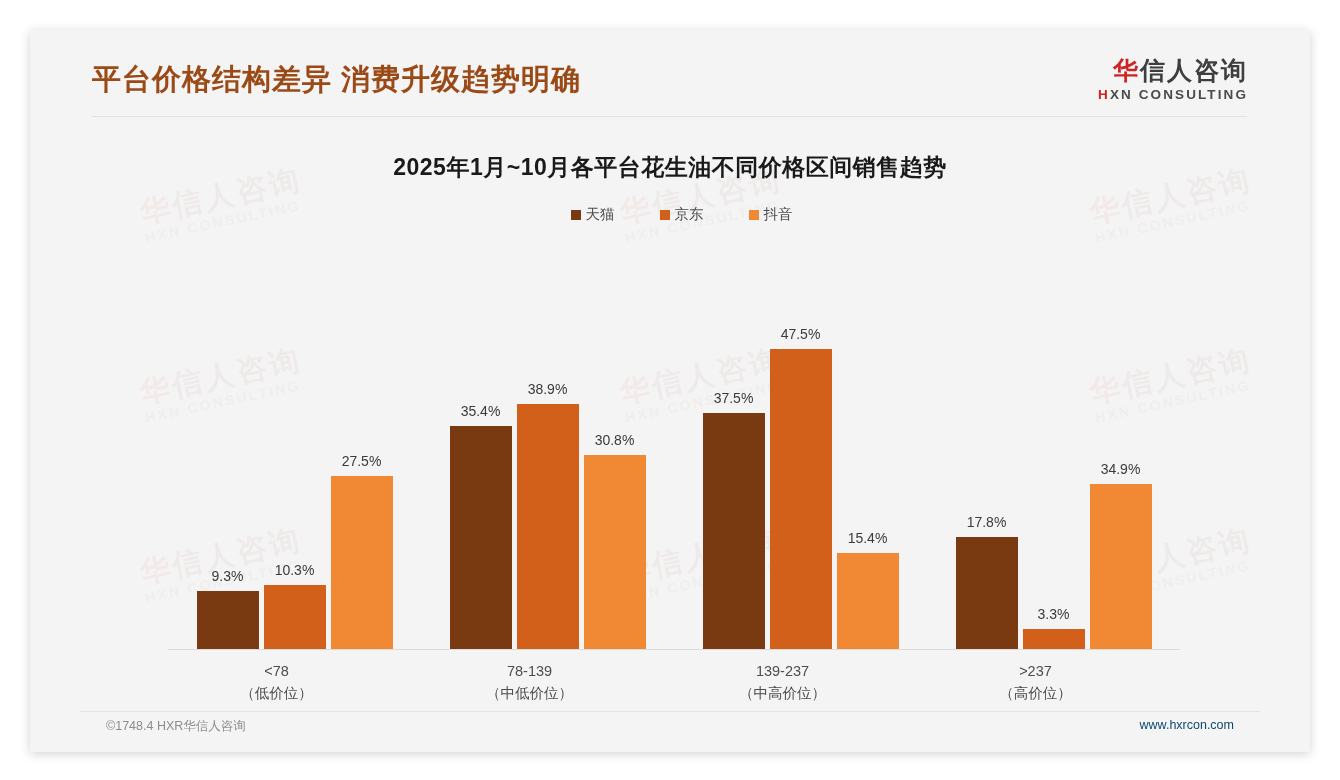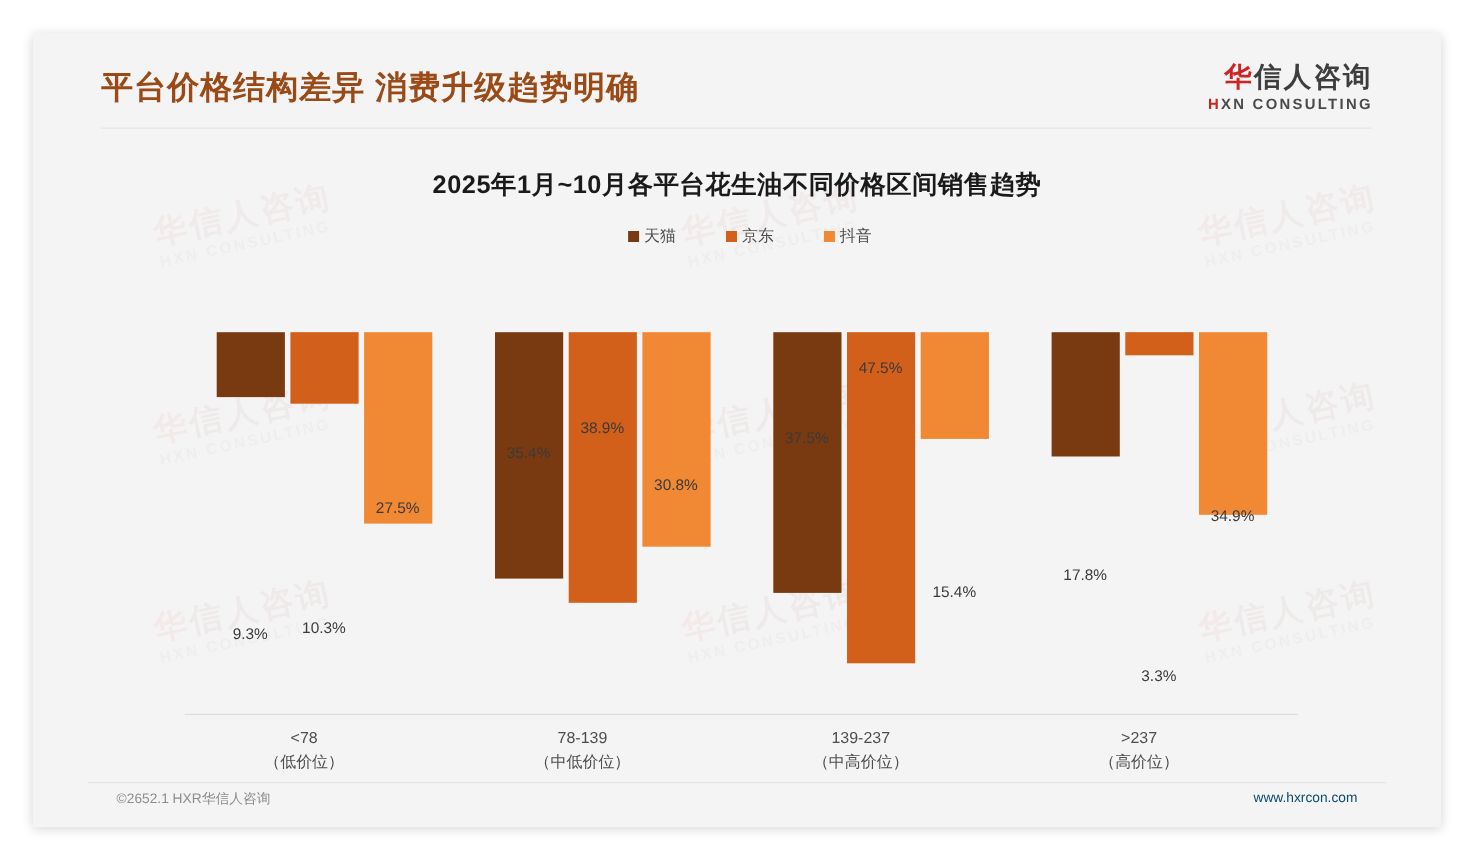--- a/index.html
+++ b/index.html
@@ -171,20 +171,21 @@
     justify-content: center;
     align-items: flex-end;
     gap: 5px;
     height: 100%;
   }
   .bar-wrap {
     position: relative;
     width: 62px;
     height: 100%;
     display: flex;
+    align-items: flex-end;
   }
   .bar {
     width: 100%;
     display: block;
   }
   .bar-label {
     position: absolute;
     left: 50%;
     transform: translateX(-50%);
     font-size: 14px;
@@ -389,17 +390,17 @@
         </div>
         <div class="xtick">
           <div>&gt;237</div>
           <div>（高价位）</div>
         </div>
       </div>
   </div>
 
   <div id="footer-rule"></div>
   <div id="footer">
-    <div id="footer-left">©2652.1 HXR华信人咨询</div>
+    <div id="footer-left">©1748.4 HXR华信人咨询</div>
     <div id="footer-right">www.hxrcon.com</div>
   </div>
 
 </div>
 
 </body></html>

